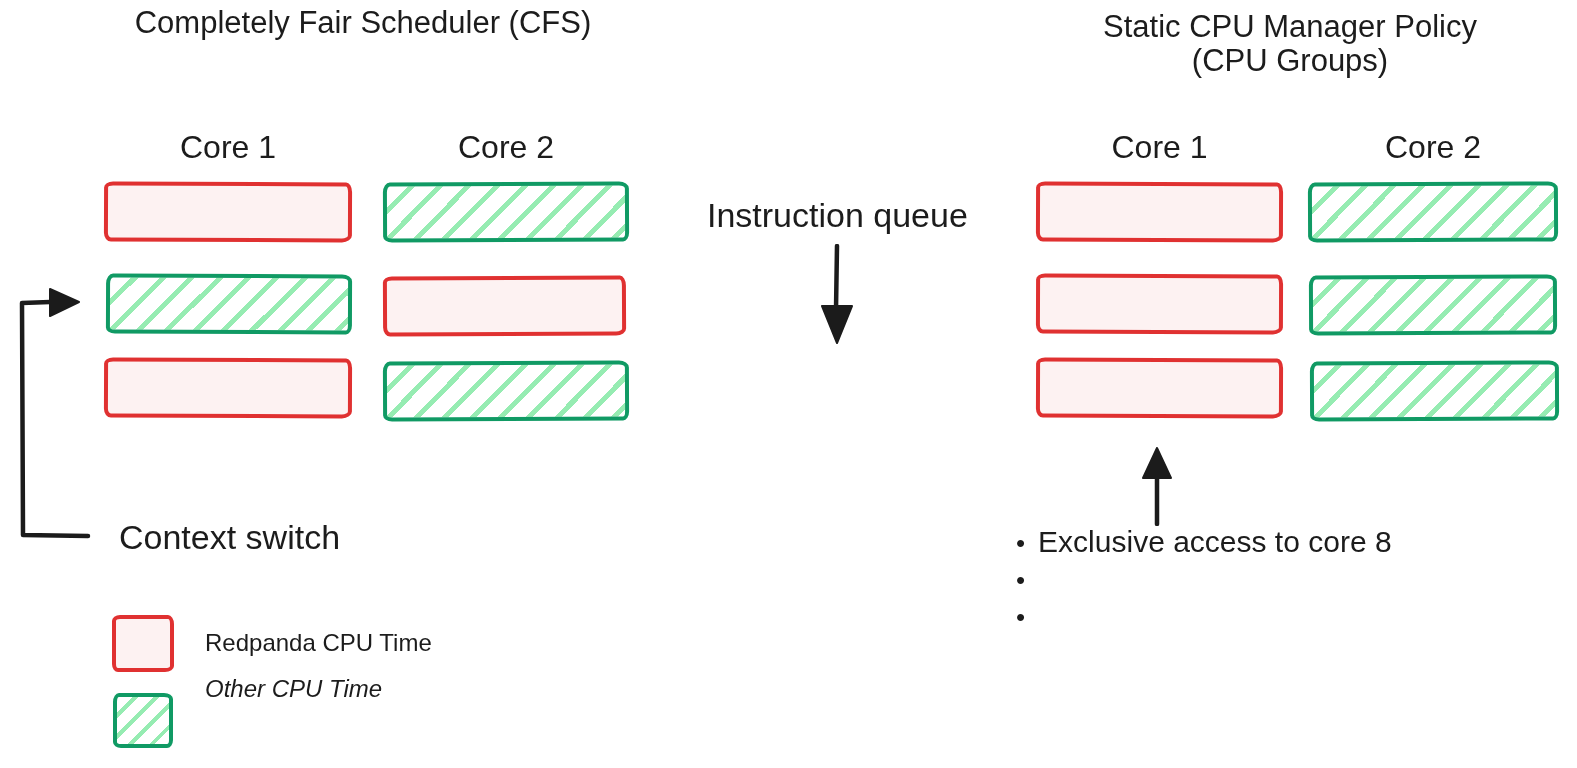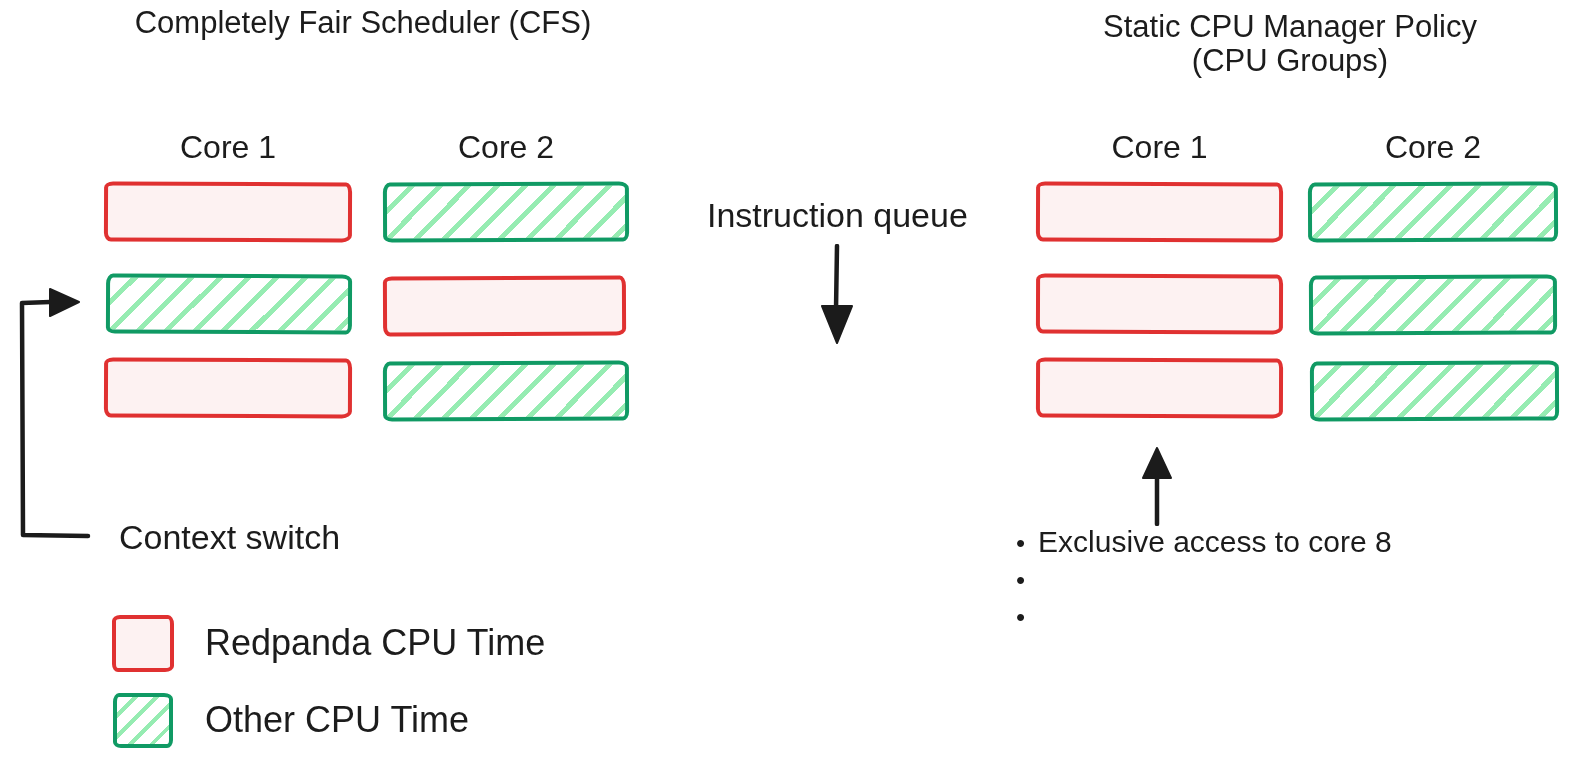--- a/index.html
+++ b/index.html
@@ -90,21 +90,21 @@
   .benefits li {
     display: flex;
     align-items: baseline;
     gap: 13px;
     white-space: nowrap;
   }
   .benefits .bullet {
     font-size: 26px;
   }
   .legend-label {
-    font-size: 36px;
+    font-size: 24px;
     line-height: 38px;
   }
 </style>
 </head>
 <body>
 
 <div class="canvas">
 
   <div class="text title" style="left:100px; top:4px; width:526px;">Completely Fair Scheduler (CFS)</div>
 
@@ -122,21 +122,21 @@
     <path d="M 80 256 L 15 255 L 14 23 L 42 22" fill="none" stroke="currentColor" stroke-width="4.5" stroke-linecap="round" stroke-linejoin="round"></path>
     <polygon points="42,9 71,22 42,36" fill="currentColor" stroke="currentColor" stroke-width="2" stroke-linejoin="round"></polygon>
   </svg>
 
   <div class="text plain-label" style="left:103px; top:519px;margin-left:16px;">Context switch</div>
 
   <div class="swatch" style="left:112px; top:615px; width:62px; height:57px; border-radius:8px 6px 9px 6px / 6px 9px 6px 8px;" data-type="redpanda"></div>
   <div class="text legend-label" style="left:205px; top:624px;">Redpanda CPU Time</div>
 
   <div class="swatch" style="left:113px; top:693px; width:60px; height:55px; border-radius:6px 9px 6px 8px / 9px 6px 8px 6px;" data-type="other"></div>
-  <div class="text legend-label" style="left:205px; top:701px;">Other CPU Time</div>
+  <div class="text legend-label" style="left:205px; top:670px;font-style:italic;">Other CPU Time</div>
 
   <div class="text plain-label" style="left:707px; top:197px; width:252px; text-align:center;">Instruction queue</div>
 
   <svg class="arrow-svg" style="left:819px; top:244px;" width="36" height="102" viewBox="0 0 36 102">
     <path d="M 18 2 L 17 66" fill="none" stroke="currentColor" stroke-width="4.5" stroke-linecap="round"></path>
     <polygon points="3,62 33,62 18,99" fill="currentColor" stroke="currentColor" stroke-width="2" stroke-linejoin="round"></polygon>
   </svg>
 
   <div class="text title" style="left:1035px; top:8px; width:510px;">Static CPU Manager Policy</div>
   <div class="text title" style="left:1035px; top:42px; width:510px;">(CPU Groups)</div>

